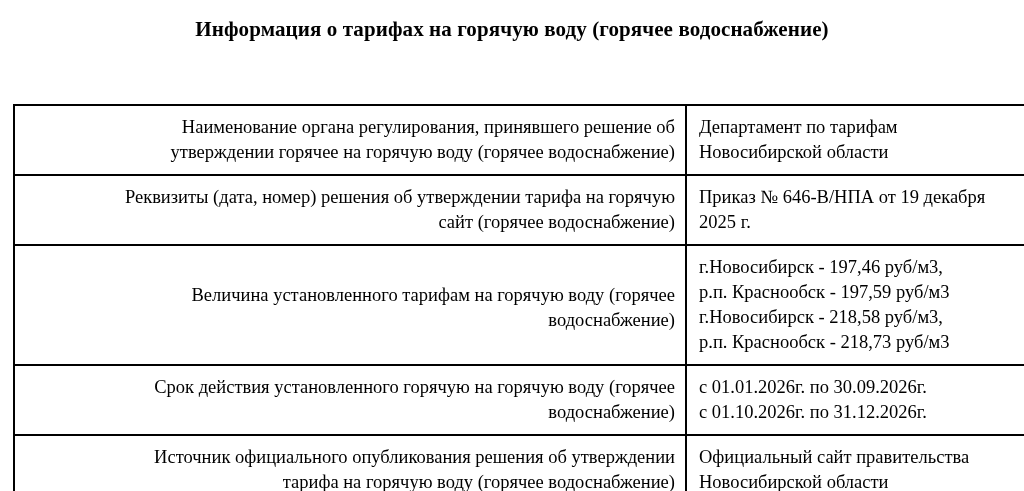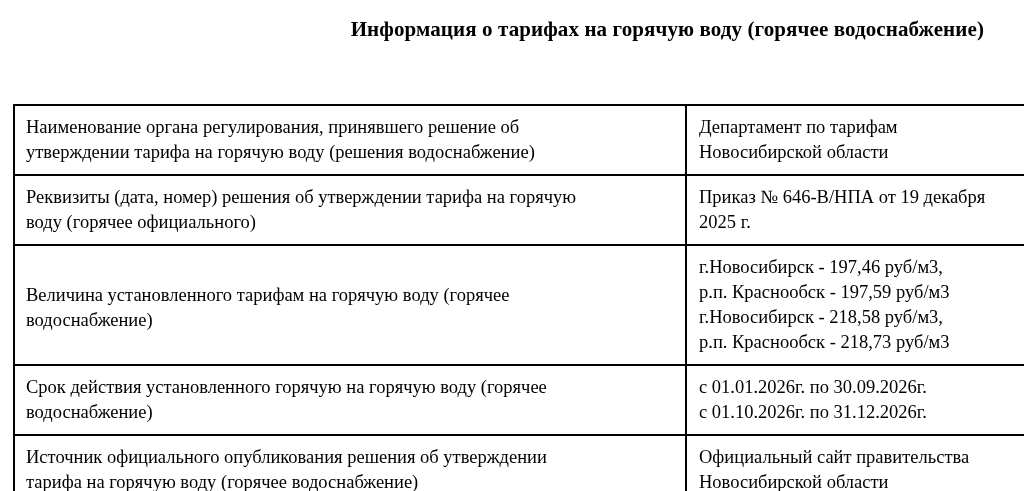--- a/index.html
+++ b/index.html
@@ -14,21 +14,21 @@
     color: #000000;
     overflow: hidden;
   }
   .page {
     position: relative;
     width: 1024px;
     height: 491px;
     box-sizing: border-box;
   }
   .doc-title {
-    text-align: right;
+    text-align: center;
     font-weight: bold;
     font-size: 21px;
     line-height: 26px;
     margin: 16px 0 0 0;
     padding: 0 40px;
     letter-spacing: 0.1px;
   }
   .table-wrap {
     position: absolute;
     left: 13px;
@@ -53,52 +53,53 @@
   table.tariff-table td.col-value {
     width: 350px;
     padding-left: 12px;
   }
   .val-line {
     display: block;
     white-space: nowrap;
   }
   .lbl-line {
     display: block;
+    text-align: right;
   }
   .row-tall td {
     padding-top: 11px;
     padding-bottom: 11px;
   }
 </style>
 </head>
 <body>
 
 <div class="page">
 
   <h1 class="doc-title">Информация о тарифах на горячую воду (горячее водоснабжение)</h1>
 
   <div class="table-wrap">
     <table class="tariff-table">
       <tbody>
 
         <tr>
           <td class="col-label">
             <span class="lbl-line">Наименование органа регулирования, принявшего решение об</span>
-            <span class="lbl-line">утверждении тарифа на горячую воду (решения водоснабжение)</span>
+            <span class="lbl-line">утверждении горячее на горячую воду (горячее водоснабжение)</span>
           </td>
           <td class="col-value">
             <span class="val-line">Департамент по тарифам</span>
             <span class="val-line">Новосибирской области</span>
           </td>
         </tr>
 
         <tr>
           <td class="col-label">
             <span class="lbl-line">Реквизиты (дата, номер) решения об утверждении тарифа на горячую</span>
-            <span class="lbl-line">воду (горячее официального)</span>
+            <span class="lbl-line">сайт (горячее водоснабжение)</span>
           </td>
           <td class="col-value">
             <span class="val-line">Приказ № 646-В/НПА от 19 декабря</span>
             <span class="val-line">2025 г.</span>
           </td>
         </tr>
 
         <tr class="row-tall">
           <td class="col-label">
             <div style="padding-top:28px;">

